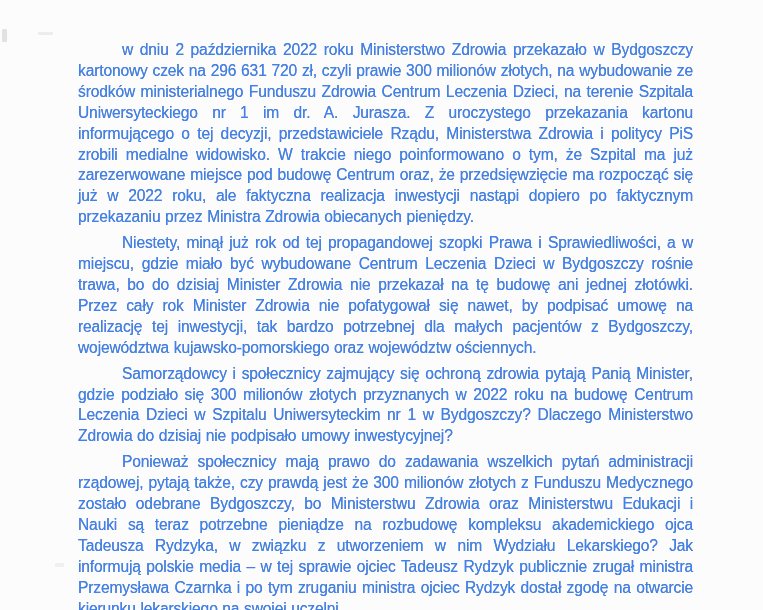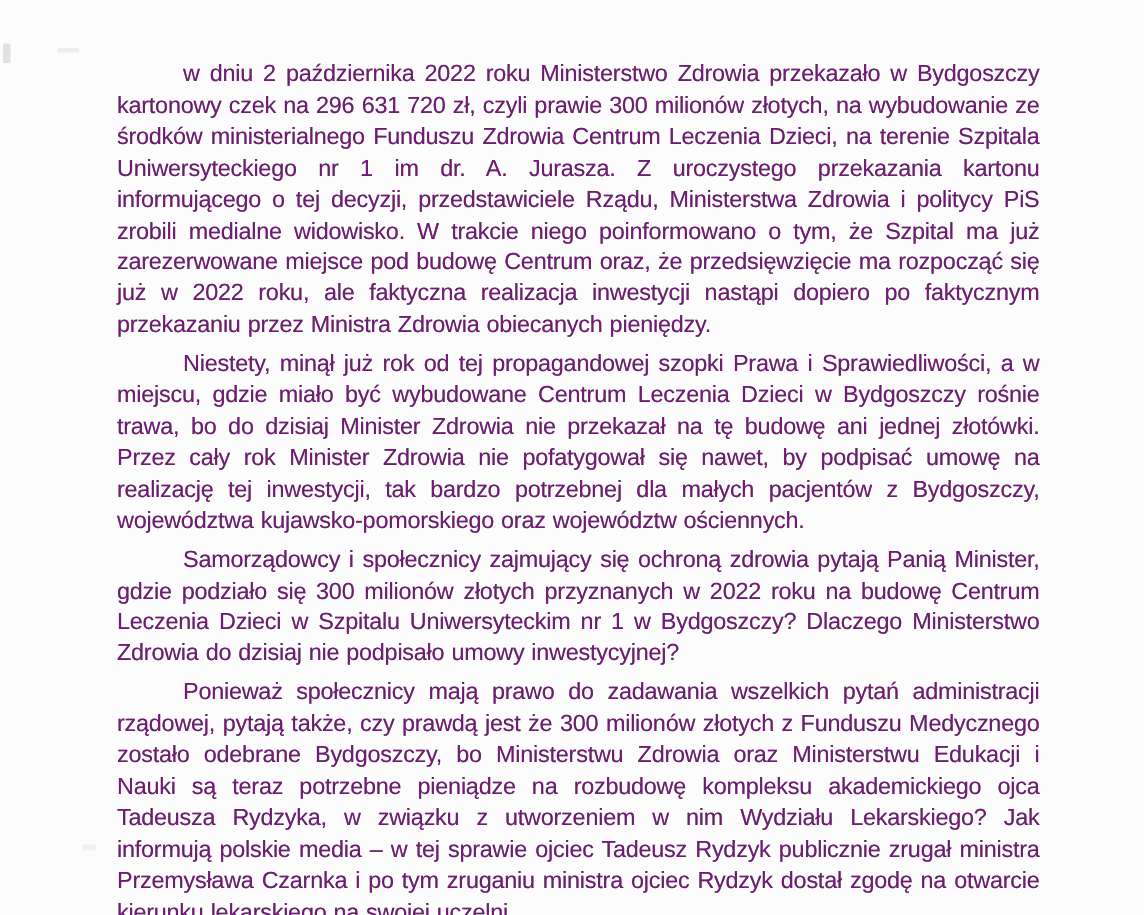--- a/index.html
+++ b/index.html
@@ -23,21 +23,21 @@
     color: #1e1e1e;
   }
   .text-block p {
     margin: 0 0 5px 0;
     font-size: 15.6px;
     line-height: 20.9px;
     text-align: justify;
     text-indent: 44px;
     letter-spacing: -0.15px;
     word-spacing: 0.5px;
-    color: #701a75;
+    color: #3b82f6;
     
     text-shadow: 0 0 0.35px rgba(30,30,30,0.55);
   }
   
   .speck {
     position: absolute;
     background: #e2e2e2;
     border-radius: 1px;
   }
   .speck-1 { left: 2px;  top: 29px;  width: 5px;  height: 13px; }

